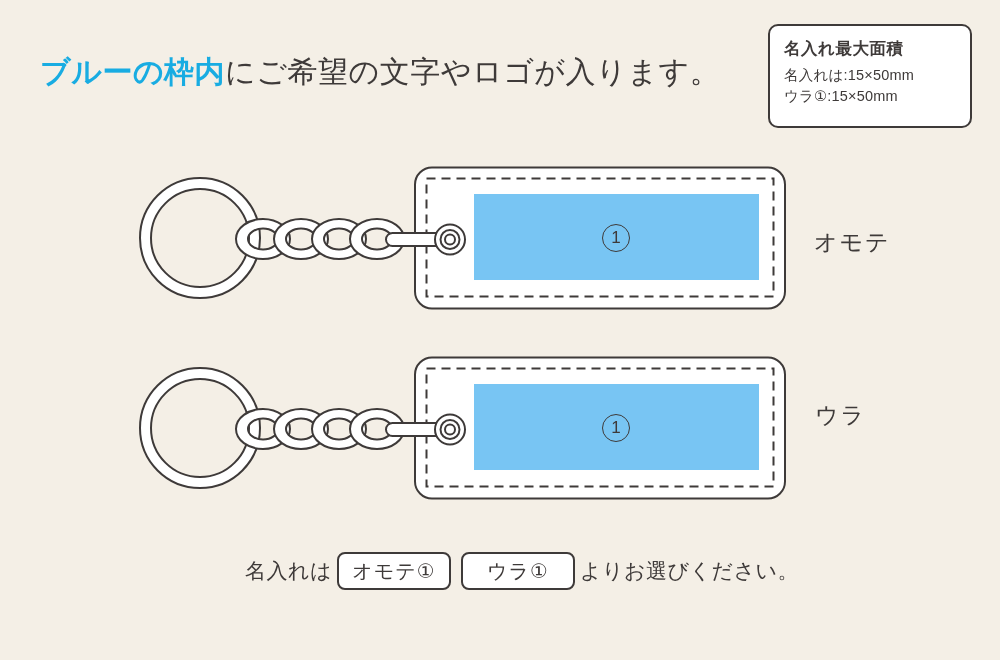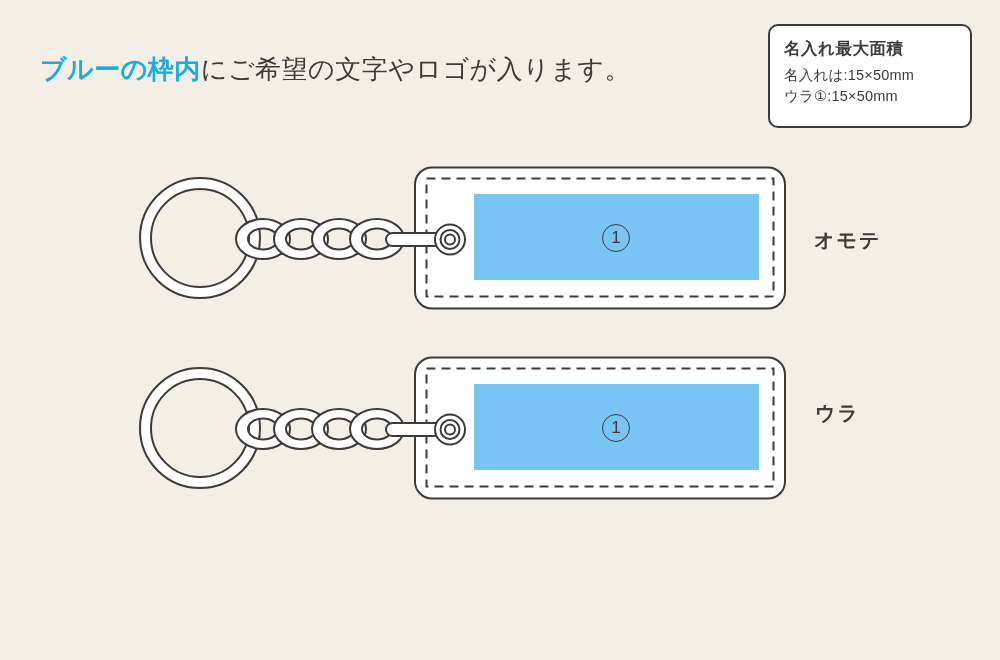--- a/index.html
+++ b/index.html
@@ -15,21 +15,21 @@
     font-family:"Liberation Sans","DejaVu Sans",sans-serif;
     color:var(--line);
     position:relative;
     overflow:hidden;
   }
   .canvas{position:absolute;inset:0;width:1000px;height:660px;}
 
   
   .heading{
     position:absolute;left:40px;top:52px;
-    font-size:26px;font-weight:500;letter-spacing:.5px;
+    font-size:30px;font-weight:500;letter-spacing:.5px;
     white-space:nowrap;
   }
   .heading .hl{color:var(--accent);font-weight:700;}
 
   
   .info-box{
     position:absolute;left:768px;top:24px;width:204px;height:104px;
     background:#ffffff;border:2px solid var(--line);border-radius:10px;
     padding:12px 14px 8px 14px;
   }
@@ -44,21 +44,21 @@
   .blue-area{fill:var(--print-blue);stroke:none;}
 
   
   .print-num{
     position:absolute;width:28px;height:28px;border:1.5px solid var(--line);
     border-radius:50%;text-align:center;line-height:25px;font-size:17px;
     color:var(--line);background:transparent;
   }
   
   .side-label{
-    position:absolute;font-size:20px;letter-spacing:2px;white-space:nowrap;font-weight:bold;
+    position:absolute;font-size:23px;letter-spacing:2px;white-space:nowrap;
   }
 
   
   .footer{
     position:absolute;left:245px;top:551px;height:40px;
     display:flex;align-items:center;white-space:nowrap;
   }
   .footer .txt{font-size:21px;letter-spacing:.5px;}
   .option-badge{
     background:#ffffff;border:2px solid var(--line);border-radius:8px;
@@ -114,14 +114,20 @@
     <use href="#keychain"></use>
     <use href="#keychain" transform="translate(0,190)"></use>
   </svg>
 
   <div class="print-num" style="left:602px;top:224px;">1</div>
   <div class="print-num" style="left:602px;top:414px;">1</div>
 
   <div class="side-label" style="left:814px;top:227px;">オモテ</div>
   <div class="side-label" style="left:815px;top:400px;">ウラ</div>
 
+  <div class="footer">
+    <span class="txt">名入れは</span>
+    <span class="option-badge">オモテ①</span>
+    <span class="option-badge">ウラ①</span>
+    <span class="txt">よりお選びください。</span>
+  </div>
 
 </div>
 
 </body></html>

